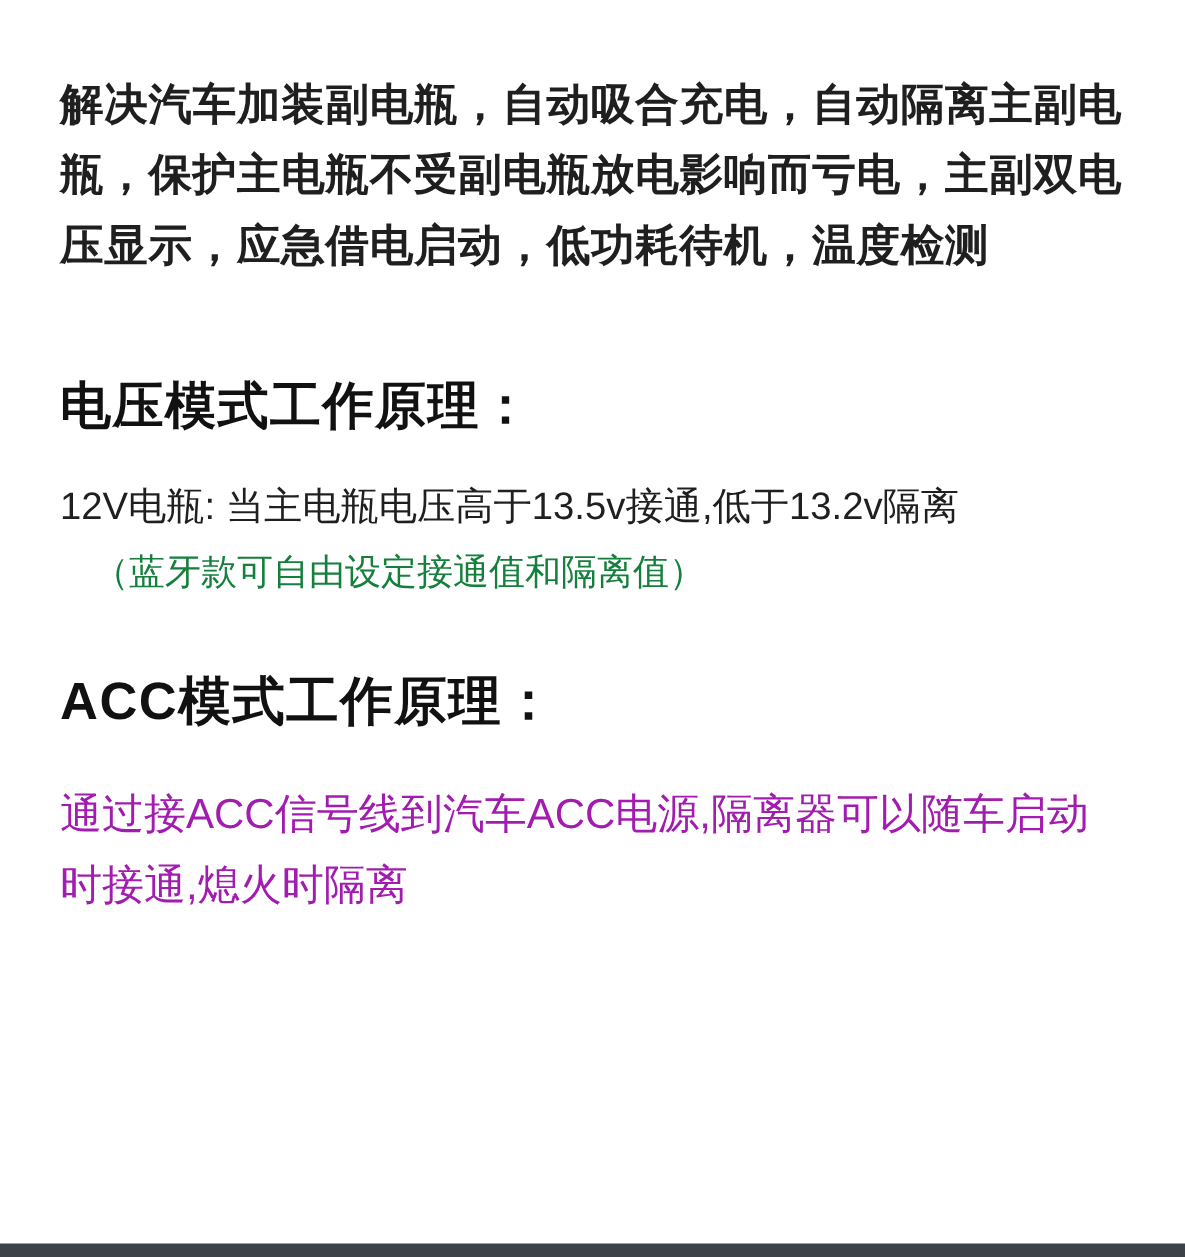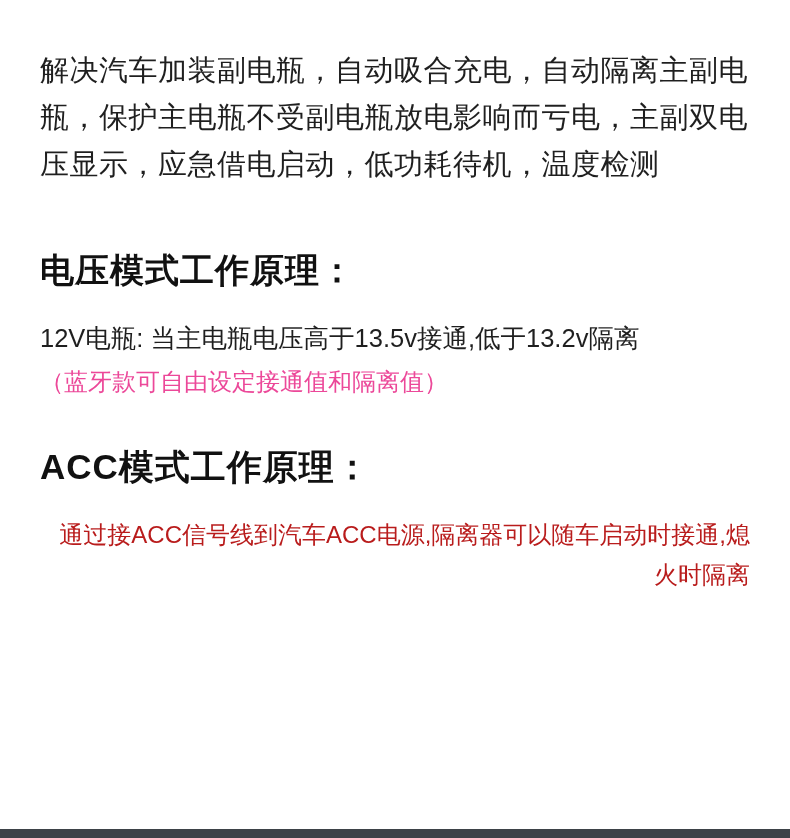--- a/index.html
+++ b/index.html
@@ -21,21 +21,21 @@
     position: relative;
     box-sizing: border-box;
     padding: 0 40px;
   }
   .intro {
     padding-top: 18px;
     font-size: 29px;
     line-height: 1.62;
     letter-spacing: 0.5px;
     color: #1f1f1f;
-    font-weight: 400;
+    font-weight: 700;
   }
   .section {
     margin-top: 0;
   }
   .section-heading {
     font-size: 34px;
     font-weight: 700;
     color: #111111;
     letter-spacing: 1px;
   }
@@ -56,45 +56,44 @@
     margin-top: 24px;
   }
   .note-red {
     font-size: 24px;
     color: #e60012;
     line-height: 1.6;
     margin-top: 4px;
     white-space: nowrap;
   }
   .acc-body {
-    font-size: 24px;
+    font-size: 28px;
     line-height: 1.7;
-    color: #b91c1c;
-    text-align: right;
+    color: #a21caf;
   }
   .bottom-bar {
     position: absolute;
     left: 0;
     bottom: 0;
     width: 790px;
     height: 38px;
     background: #3d4248;
   }
 </style>
 </head>
 <body>
 
 <div class="page">
 
   <p class="intro">解决汽车加装副电瓶，自动吸合充电，自动隔离主副电瓶，保护主电瓶不受副电瓶放电影响而亏电，主副双电压显示，应急借电启动，低功耗待机，温度检测</p>
 
   <div class="section">
     <h2 class="section-heading heading-voltage">电压模式工作原理：</h2>
     <div class="spec-line">12V电瓶: 当主电瓶电压高于13.5v接通,低于13.2v隔离</div>
-    <div class="note-red" style="color: #ec4899;">（蓝牙款可自由设定接通值和隔离值）</div>
+    <div class="note-red" style="color: #15803d; margin-left: 22px;">（蓝牙款可自由设定接通值和隔离值）</div>
   </div>
 
   <div class="section">
     <h2 class="section-heading heading-acc">ACC模式工作原理：</h2>
     <p class="acc-body">通过接ACC信号线到汽车ACC电源,隔离器可以随车启动时接通,熄火时隔离</p>
   </div>
 
   <div class="bottom-bar" style="background: rgb(61, 66, 72);"></div>
 </div>
 

